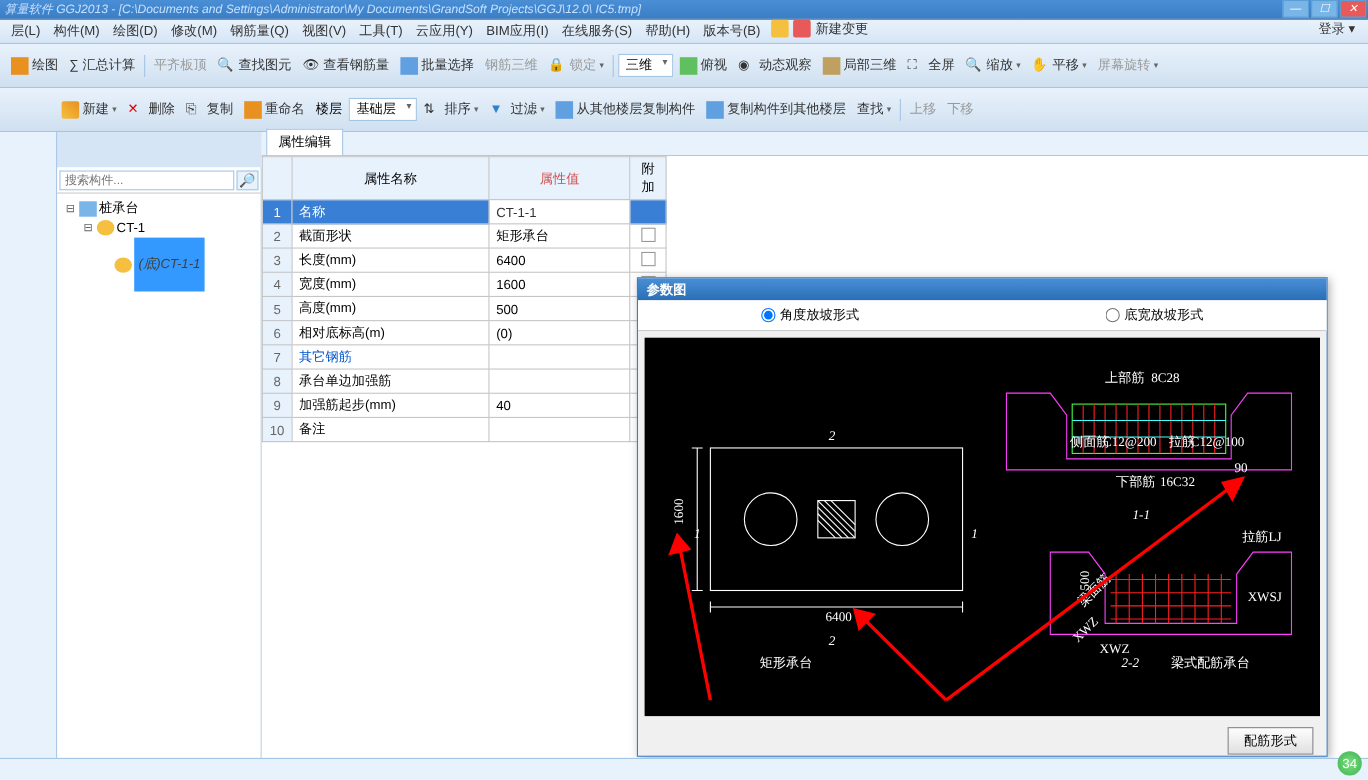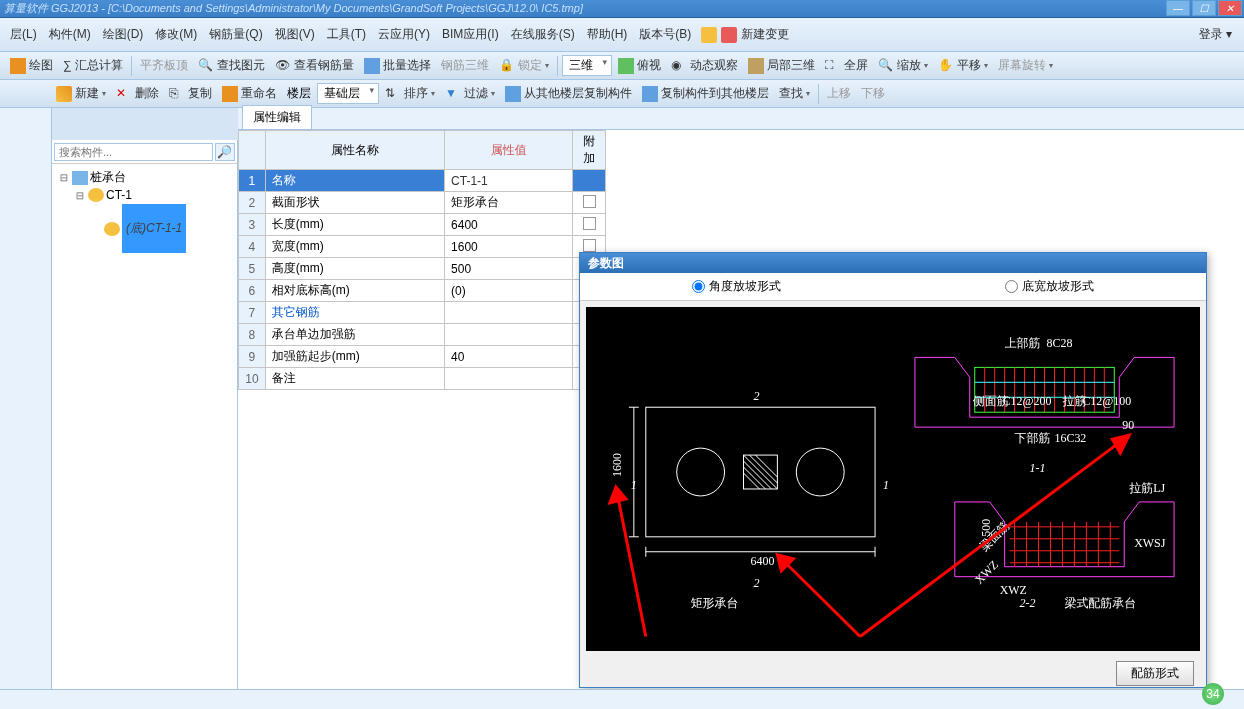--- a/index.html
+++ b/index.html
@@ -4,25 +4,25 @@
 <style>
 * { box-sizing: border-box; margin: 0; padding: 0; font-family: "Microsoft YaHei", SimSun, sans-serif; font-size: 12px; }
 body { background: #d6e5f5; width: 1244px; height: 709px; overflow: hidden; position: relative; }
 
 .titlebar { height: 18px; background: linear-gradient(#4a8fd6,#3a7fc6); color: #c5e0ff; display: flex; align-items: center; padding: 0 4px; border-bottom: 1px solid #2a5f96; font-style: italic; }
 .titlebar .path { font-size: 11px; white-space: nowrap; overflow: hidden; }
 .winbtns { position: absolute; right: 2px; top: 0; display: flex; }
 .winbtn { width: 24px; height: 16px; border: 1px solid #5a9fd6; margin-left: 2px; display: flex; align-items: center; justify-content: center; background: #7ab5e8; color: #fff; font-size: 10px; cursor: pointer; }
 .winbtn.close { background: #e85a5a; }
 
-.menubar { height: 34px; background: linear-gradient(#e8f2fc,#d6e5f5); display: flex; align-items: center; padding: 0 4px; border-bottom: 1px solid #a5c5e5; }
+.menubar { height: 22px; background: linear-gradient(#e8f2fc,#d6e5f5); display: flex; align-items: flex-start; padding: 0 4px; border-bottom: 1px solid #a5c5e5; }
 .menubar .menuitem { padding: 2px 6px; color: #333; cursor: pointer; }
 .menubar .login { margin-left: auto; margin-right: 8px; color: #333; }
 
-.toolbar1, .toolbar2 { height: 28px; background: linear-gradient(#e8f2fc,#d0e0f0); display: flex; align-items: center; padding: 0 6px; border-bottom: 1px solid #a5c5e5; gap: 2px; }
+.toolbar1, .toolbar2 { height: 40px; background: linear-gradient(#e8f2fc,#d0e0f0); display: flex; align-items: center; padding: 0 6px; border-bottom: 1px solid #a5c5e5; gap: 2px; }
 .tbtn { display: flex; align-items: center; padding: 2px 4px; color: #333; cursor: pointer; gap: 3px; }
 .tbtn.disabled { color: #999; }
 .tbtn .ico { width: 16px; height: 16px; display: inline-block; }
 .sep { width: 1px; height: 20px; background: #a5c5e5; margin: 0 2px; }
 .dropdown-arrow { font-size: 8px; color: #666; }
 
 .main { display: flex; height: 611px; }
 .leftpanel { width: 52px; background: #e8f2fc; border-right: 1px solid #a5c5e5; }
 .treepanel { width: 186px; background: #fff; border-right: 1px solid #a5c5e5; display: flex; flex-direction: column; margin-top: 32px; }
 .searchbox { height: 24px; display: flex; align-items: center; padding: 2px; border-bottom: 1px solid #ccc; }
@@ -59,21 +59,21 @@
 .dialog .radios { height: 28px; display: flex; align-items: center; justify-content: space-around; background: #fff; border-bottom: 1px solid #ccc; }
 .dialog .radios label { display: flex; gap: 4px; cursor: pointer; }
 .dialog .canvas { background: #000; margin: 6px; height: 344px; position: relative; overflow: hidden; }
 .dialog .btnrow { display: flex; justify-content: flex-end; padding: 4px 12px; }
 .dialog .dbtn { padding: 3px 14px; border: 1px solid #888; background: linear-gradient(#fdfdfd,#e0e0e0); cursor: pointer; margin-left: 27px; }
 
 .canvas svg { width: 100%; height: 100%; }
 .canvas text { font-family: SimSun, serif; fill: #fff; }
 
 .statusbar { height: 20px; background: #e8f2fc; border-top: 1px solid #a5c5e5; position: absolute; bottom: 0; left: 0; right: 0; }
-.badge { position: absolute; right: 20px; bottom: 4px; width: 22px; height: 22px; background: radial-gradient(#7de080,#3ab050); border-radius: 50%; color: #fff; font-size: 10px; display: flex; align-items: center; justify-content: center; }
+.badge { position: absolute; right: 6px; bottom: 4px; width: 22px; height: 22px; background: radial-gradient(#7de080,#3ab050); border-radius: 50%; color: #fff; font-size: 10px; display: flex; align-items: center; justify-content: center; }
 
 
 .ico-new { background: linear-gradient(45deg,#f5c040,#e89020); border-radius: 2px; }
 .ico-del { color: #d00; }
 .select-box { border: 1px solid #a5c5e5; background: #fff; padding: 1px 18px 1px 6px; position: relative; display: inline-block; }
 .select-box::after { content: "▾"; position: absolute; right: 4px; top: 1px; font-size: 9px; color: #666; }
 @media print { body { overflow: visible; } }
 </style>
 </head>
 <body>

